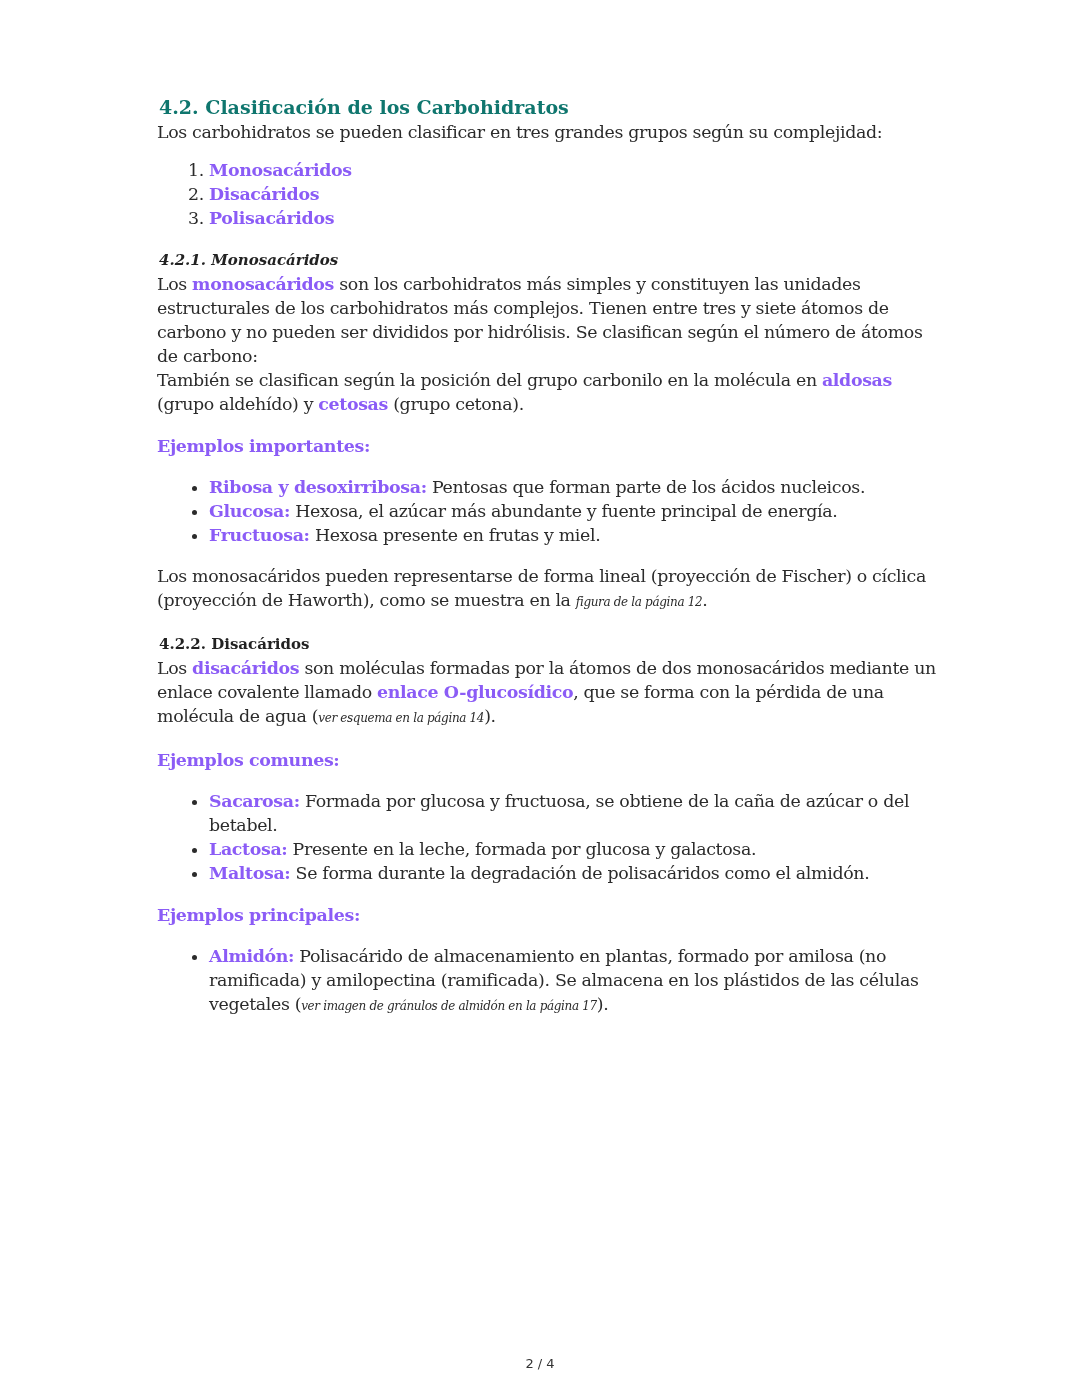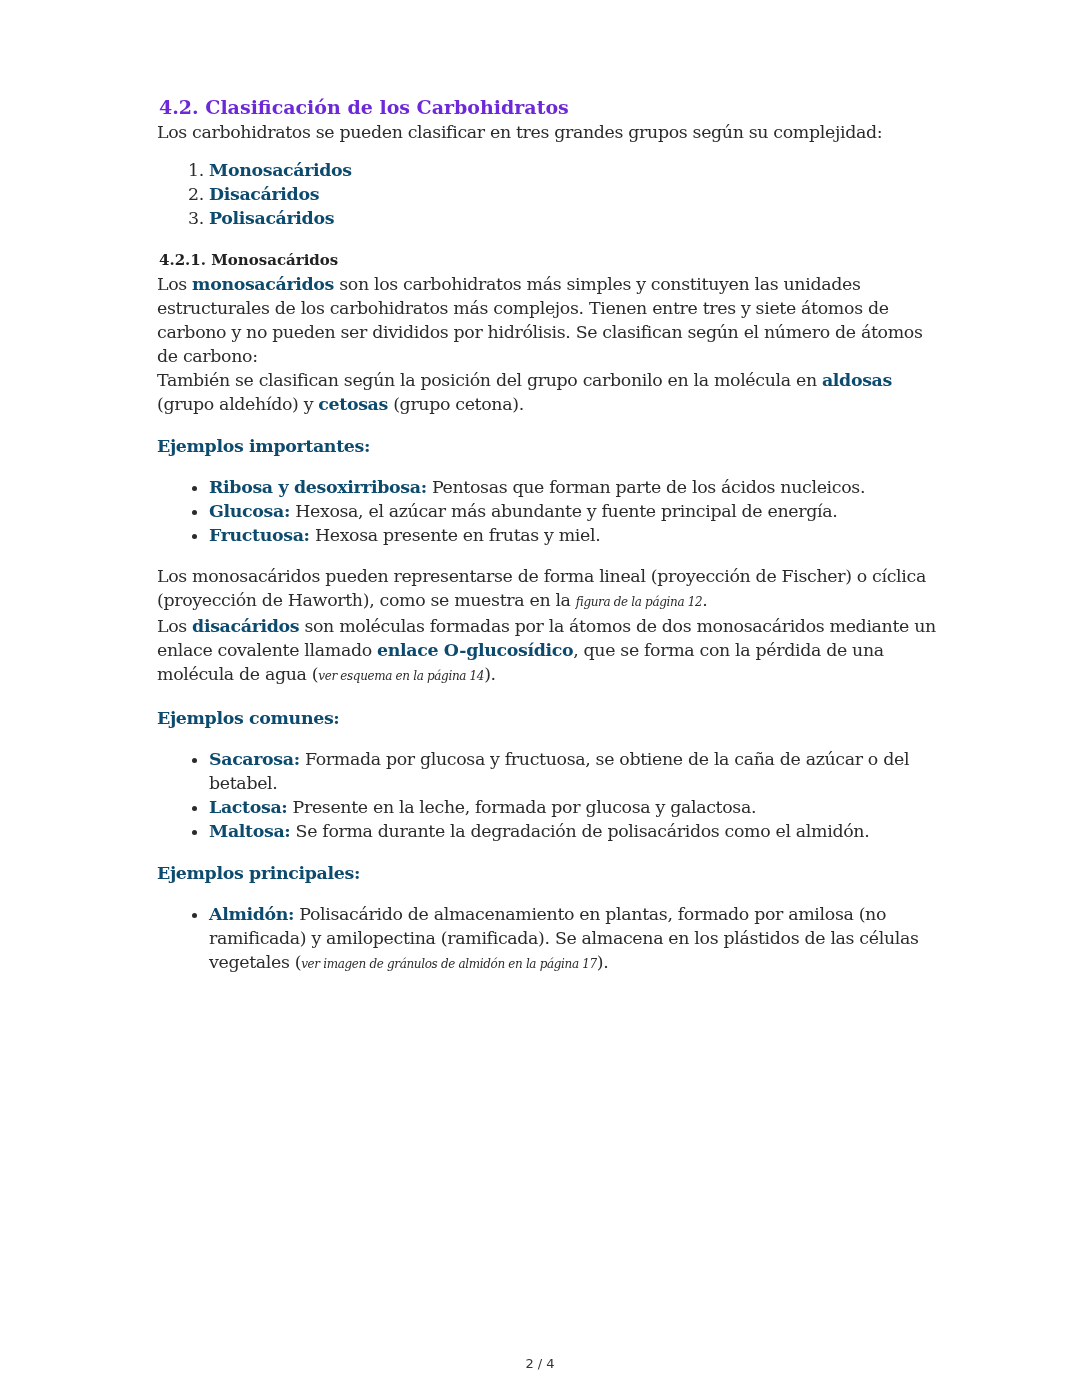--- a/index.html
+++ b/index.html
@@ -2,57 +2,58 @@
 <html><head>
 <meta charset="utf-8">
 <style>
   html, body { margin: 0; padding: 0; background: #ffffff; }
   body {
     width: 1080px; height: 1397px; position: relative; overflow: hidden;
     font-family: "DejaVu Serif", "Liberation Serif", serif;
     color: #2b2b2b;
   }
   .page { position: absolute; left: 157px; top: 94px; width: 780px; }
-  .h2 { font-weight: bold; font-size: 19px; line-height: 26px; margin: 0 0 0 2px; color: #6d28d9; }
+  .h2 { font-weight: bold; font-size: 19px; line-height: 26px; margin: 0 0 0 2px; color: #0f766e; }
   .h3 { font-weight: bold; font-size: 15px; line-height: 20px; margin: 0 0 2px 2px; color: #222; }
   p { margin: 0; font-size: 17.4px; line-height: 24px; letter-spacing: -0.35px; }
   ol, ul { margin: 0; padding: 0 0 0 52px; font-size: 17.4px; line-height: 24px; letter-spacing: -0.35px; }
   ol li, ul li { margin: 0; padding-left: 0; }
   ul { list-style: disc; }
-  b { font-weight: bold; color: #0c4a6e; }
+  b { font-weight: bold; color: #8b5cf6; }
   i.ref { font-size: 12px; }
   .footer {
     position: absolute; left: 0; width: 1080px; top: 1356px; text-align: center;
     font-family: "DejaVu Sans", sans-serif; font-size: 13px; color: #333;
   }
 </style>
 </head>
 <body>
 
 <div class="page">
 
   <div class="h2">4.2. Clasificación de los Carbohidratos</div>
   <p>Los carbohidratos se pueden clasificar en tres grandes grupos según su complejidad:</p>
   <ol style="margin-top:14px; margin-bottom:14px;">
     <li><b>Monosacáridos</b></li>
     <li><b>Disacáridos</b></li>
     <li><b>Polisacáridos</b></li>
   </ol>
 
-  <div class="h3" style="margin-top:20px;">4.2.1. Monosacáridos</div>
+  <div class="h3" style="margin-top:20px;font-style:italic;">4.2.1. Monosacáridos</div>
   <p><span>Los </span><b>monosacáridos</b><span> son los carbohidratos más simples y constituyen las unidades estructurales de los carbohidratos más complejos. Tienen entre tres y siete átomos de carbono y no pueden ser divididos por hidrólisis. Se clasifican según el número de átomos de carbono:</span></p>
   <p><span>También se clasifican según la posición del grupo carbonilo en la molécula en </span><b>aldosas</b><span> (grupo aldehído) y </span><b>cetosas</b><span> (grupo cetona).</span></p>
   <p style="margin-top:18px;"><b>Ejemplos importantes:</b></p>
   <ul style="margin-top:17px; margin-bottom:17px;">
     <li><b>Ribosa y desoxirribosa:</b><span> Pentosas que forman parte de los ácidos nucleicos.</span></li>
     <li><b>Glucosa:</b><span> Hexosa, el azúcar más abundante y fuente principal de energía.</span></li>
     <li><b>Fructuosa:</b><span> Hexosa presente en frutas y miel.</span></li>
   </ul>
   <p><span>Los monosacáridos pueden representarse de forma lineal (proyección de Fischer) o cíclica (proyección de Haworth), como se muestra en la </span><i class="ref">figura de la página 12</i><span>.</span></p>
 
+  <div class="h3" style="margin-top:20px;">4.2.2. Disacáridos</div>
   <p><span>Los </span><b>disacáridos</b><span> son moléculas formadas por la átomos de dos monosacáridos mediante un enlace covalente llamado </span><b>enlace O-glucosídico</b><span>, que se forma con la pérdida de una molécula de agua (</span><i class="ref">ver esquema en la página 14</i><span>).</span></p>
   <p style="margin-top:18px;"><b>Ejemplos comunes:</b></p>
   <ul style="margin-top:17px; margin-bottom:17px;">
     <li><b>Sacarosa:</b><span> Formada por glucosa y fructuosa, se obtiene de la caña de azúcar o del betabel.</span></li>
     <li><b>Lactosa:</b><span> Presente en la leche, formada por glucosa y galactosa.</span></li>
     <li><b>Maltosa:</b><span> Se forma durante la degradación de polisacáridos como el almidón.</span></li>
   </ul>
 
   <p style="margin-top:18px;"><b>Ejemplos principales:</b></p>
   <ul style="margin-top:17px;">

